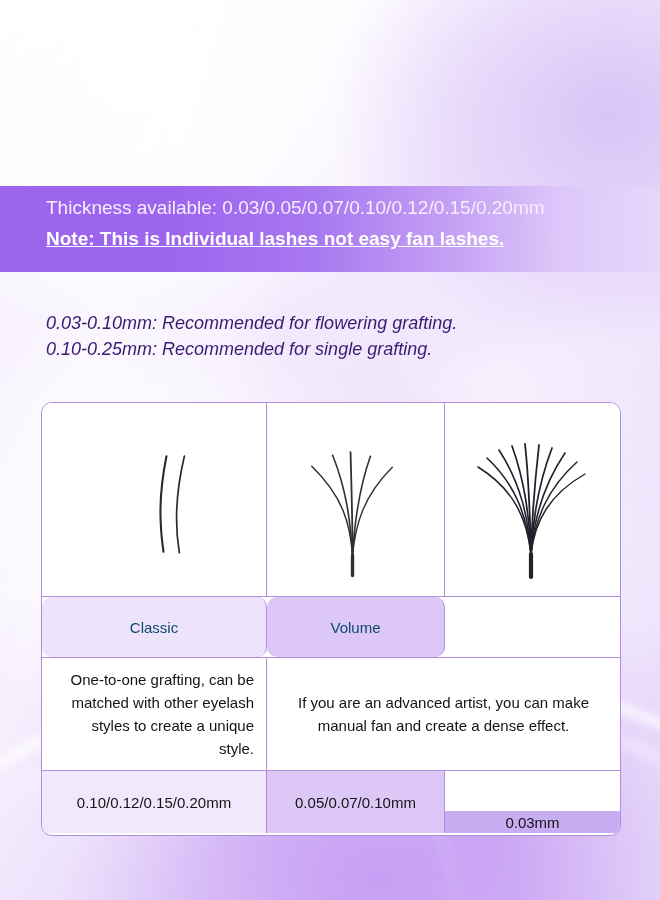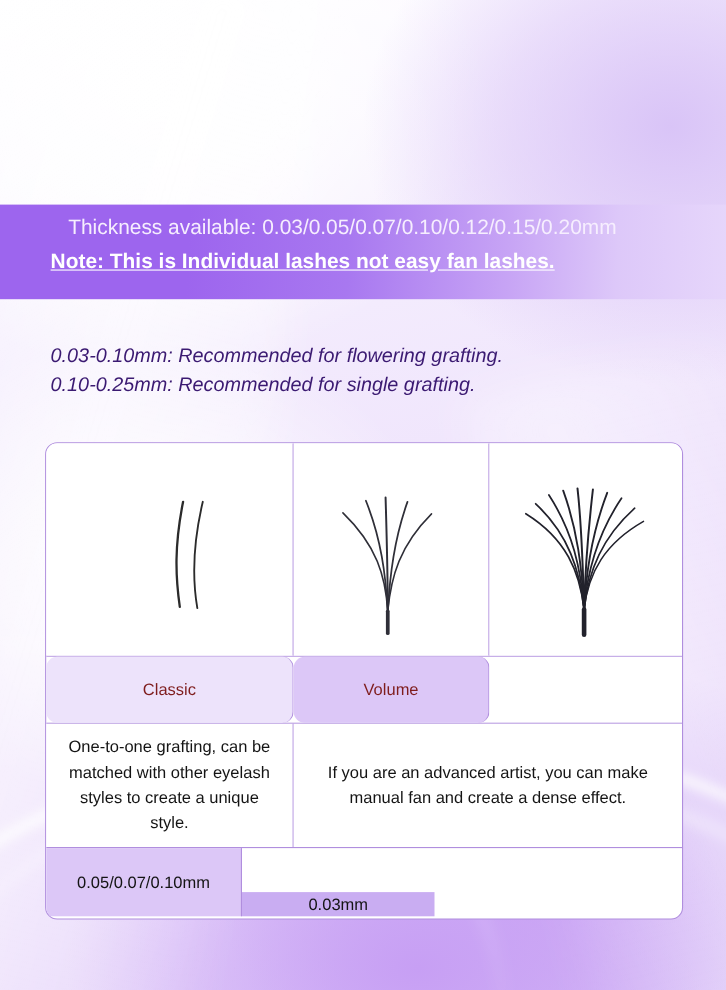--- a/index.html
+++ b/index.html
@@ -48,21 +48,21 @@
     color:#3B1A72;font-weight:bold;font-size:36px;line-height:44px;
     letter-spacing:.2px;
   }
   .title .l2{display:block;}
 
   .banner{
     position:absolute;left:0;top:186px;width:660px;height:86px;
     background:linear-gradient(92deg,#9D65EE 0%,#9D65EE 26%,#a878f0 48%,#c7a4f5 70%,#ddc8f9 85%,#e6d6fb 100%);
   }
   .banner .b1{
-    position:absolute;left:62px;top:11px;color:#f6eefe;font-size:19px;font-weight:400;white-space:nowrap;
+    position:absolute;left:46px;top:11px;color:#f6eefe;font-size:19px;font-weight:400;white-space:nowrap;
   }
   .banner .b2{
     position:absolute;left:46px;top:42px;color:#ffffff;font-size:19px;font-weight:bold;white-space:nowrap;text-decoration:underline;
   }
 
   .reco{
     position:absolute;left:46px;top:310px;color:#3B1A72;font-size:18px;line-height:26px;font-style:italic;
   }
   .reco div{white-space:nowrap;}
 
@@ -83,27 +83,27 @@
   .c2{width:178px;text-align:center;}
   .c3{width:175px;}
   .c23{width:353px;}
 
   .vdiv{border-right:1.2px solid #b08ede;}
   .hdiv{border-bottom:1.2px solid #b08ede;}
 
   .pic{background:#ffffff;}
   .pic svg{display:block;}
 
-  .hd{font-size:15px;color:#7f1d1d;border-radius:10px;}
+  .hd{font-size:15px;color:#0c4a6e;border-radius:10px;}
   .hd1{background:#EDE3FB;}
   .hd2{background:#DCC7F7;}
   .hd3{background:#C9ADF2;}
 
   .desc{background:#ffffff;font-size:15px;color:#141414;line-height:23px;text-align:center;padding:0 14px;}
-  .desc.c1{padding:0 12px;}
+  .desc.c1{padding:0 12px;text-align:right;}
 
   .th{font-size:15px;color:#141414;}
   .th1{background:#F0E8FC;}
   .th2{background:#DCC7F7;}
   .th3{background:#C9ADF2;margin-top:40px;}
 </style>
 </head>
 <body>
 
 <div id="bg">
@@ -179,18 +179,19 @@
       <div class="cell c1 hd hd1 vdiv">Classic</div>
       <div class="cell c2 hd hd2 vdiv">Volume</div>
     </div>
 
     <div class="row row-desc hdiv">
       <div class="cell c1 desc vdiv">One-to-one grafting, can be matched with other eyelash styles to create a unique style.</div>
       <div class="cell c23 desc">If you are an advanced artist, you can make manual fan and create a dense effect.</div>
     </div>
 
     <div class="row row-thick">
+      <div class="cell c1 th th1 vdiv">0.10/0.12/0.15/0.20mm</div>
       <div class="cell c2 th th2 vdiv">0.05/0.07/0.10mm</div>
       <div class="cell c3 th th3">0.03mm</div>
     </div>
 
   </div>
 </div>
 
 </body></html>

